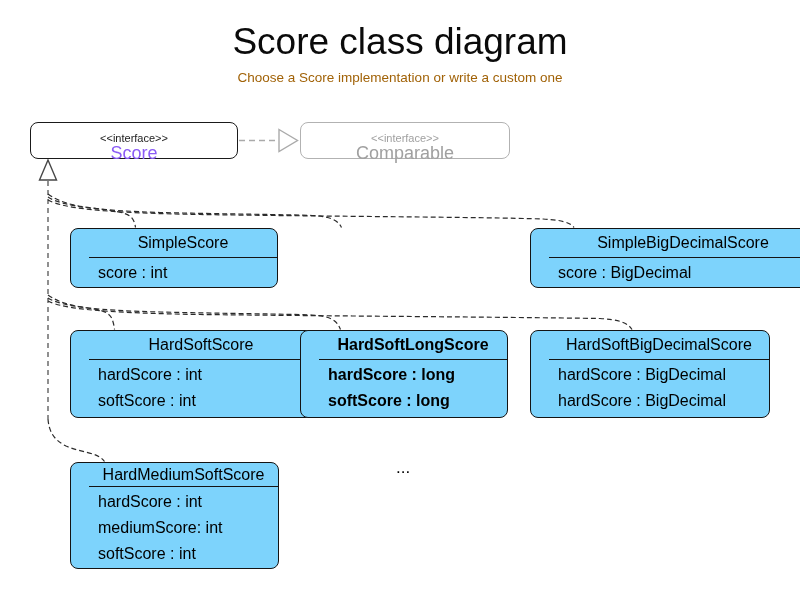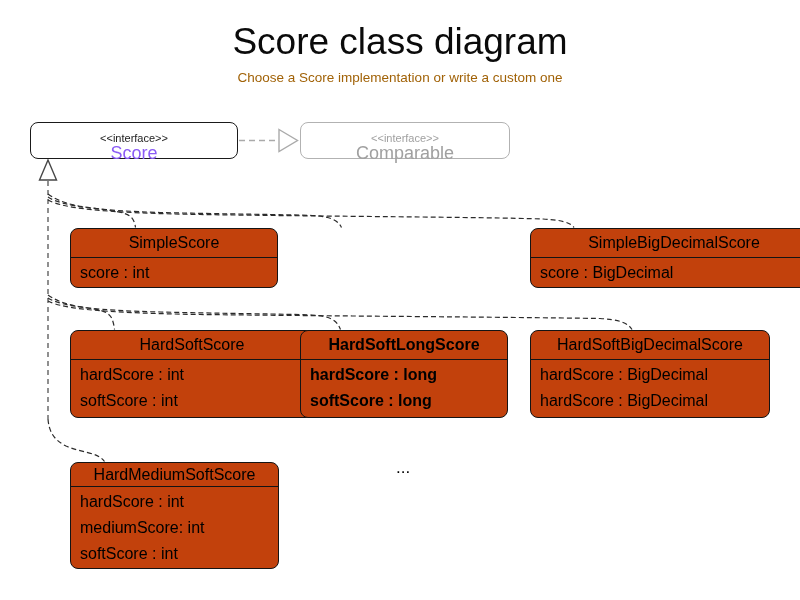--- a/index.html
+++ b/index.html
@@ -63,21 +63,22 @@
   .iface.muted .stereotype,
   .iface.muted .iface-name { color: #a0a0a0; }
   #iface-score      { left: 30px;  top: 122px; width: 208px; height: 37px; }
   #iface-comparable { left: 300px; top: 122px; width: 210px; height: 37px; }
   
   .uml-class {
     position: absolute;
     box-sizing: border-box;
     border: 1.4px solid #141414;
     border-radius: 8px;
-    background: #c2410c;
+    background: #7dd3fc;
+    padding-left: 18px;
   }
   .uml-class .class-title {
     box-sizing: border-box;
     border-bottom: 1.4px solid #141414;
     text-align: center;
     font-size: 16px;
     overflow: hidden;
     white-space: nowrap;
   }
   .uml-class .class-attrs {

